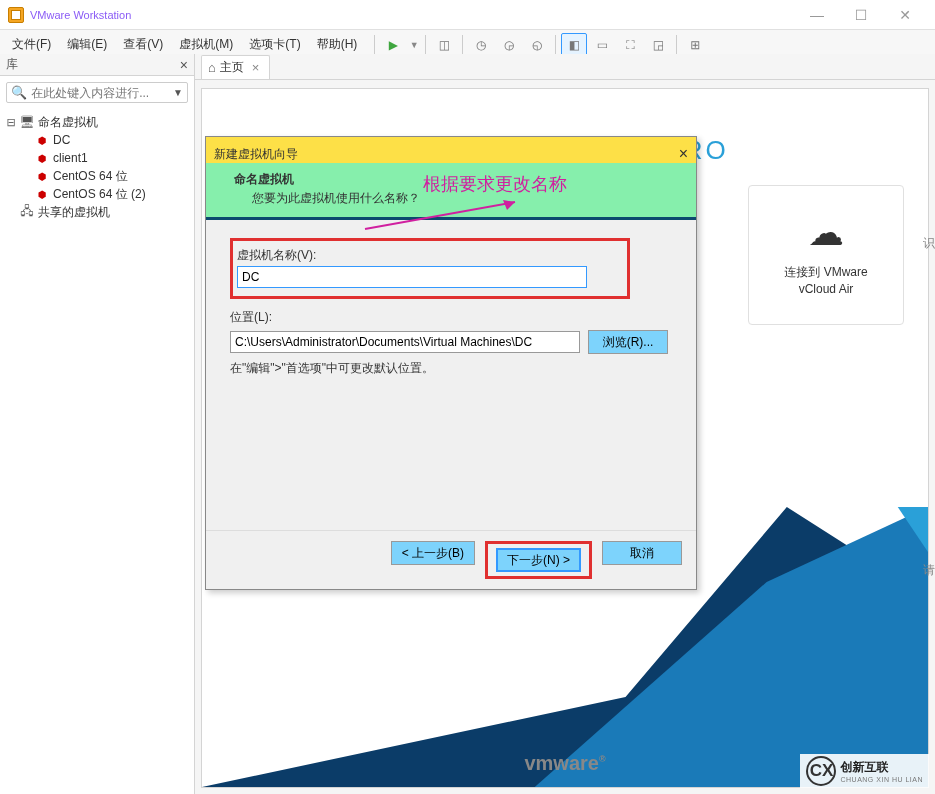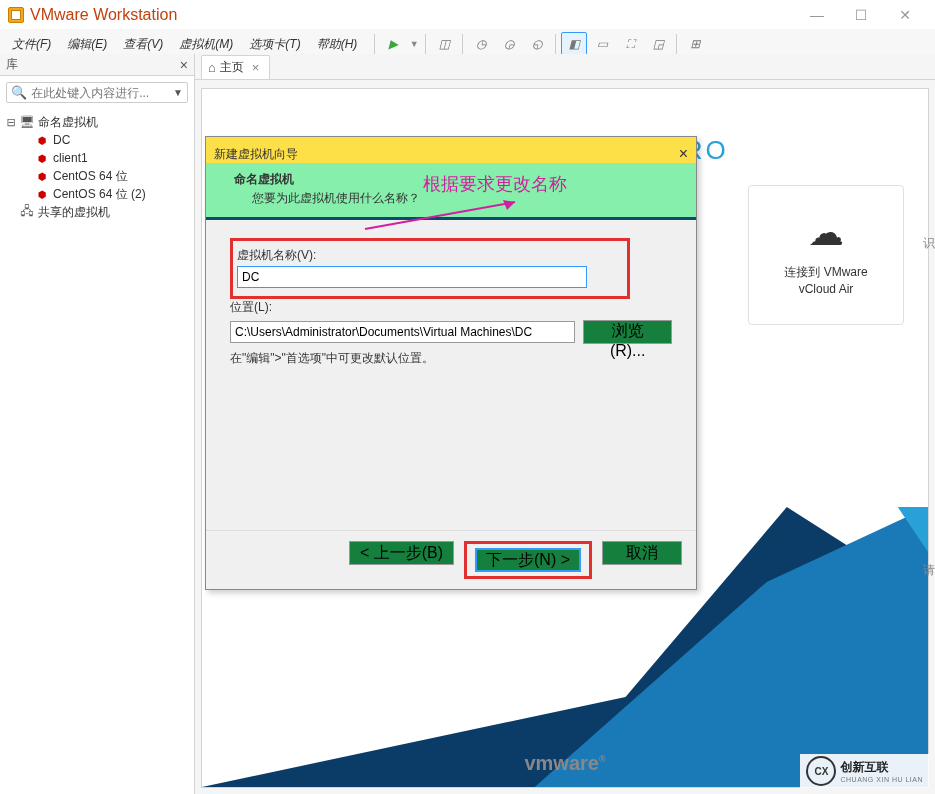--- a/index.html
+++ b/index.html
@@ -2,21 +2,21 @@
 <html><head>
 <meta charset="utf-8">
 <style>
 * { box-sizing: border-box; margin: 0; padding: 0; font-family: "Microsoft YaHei", "Segoe UI", Tahoma, sans-serif; }
 body { width: 935px; height: 794px; background: #fff; font-size: 12px; color: #333; position: relative; overflow: hidden; }
 
 
 .titlebar { height: 30px; background: #fff; border-bottom: 1px solid #e0e0e0; display: flex; align-items: center; padding: 0 8px; }
 .titlebar .app-icon { width: 16px; height: 16px; background: #f5a623; border: 1px solid #c87e00; border-radius: 2px; margin-right: 6px; position: relative; }
 .titlebar .app-icon::before { content:''; position:absolute; inset:2px; border:1px solid #c87e00; background:#fff; }
-.titlebar .title { color: #c2410c; font-size: 16px; flex: 1; }
+.titlebar .title { color: #8b5cf6; font-size: 11px; flex: 1; }
 .titlebar .win-controls { display: flex; gap: 0; }
 .titlebar .win-btn { width: 44px; height: 28px; display: flex; align-items: center; justify-content: center; color: #999; font-size: 14px; }
 
 
 .menubar { height: 24px; background: #f7f7f7; display: flex; align-items: center; padding: 0 4px; border-bottom: 1px solid #e0e0e0; }
 .menubar .menu-item { padding: 2px 8px; font-size: 12px; color: #333; }
 
 
 .toolbar { height: 30px; background: #f7f7f7; border-bottom: 1px solid #d4d4d4; display: flex; align-items: center; padding: 0 2px; gap:2px; }
 .toolbar .sep { width: 1px; height: 20px; background: #ccc; margin: 0 3px; }
@@ -68,55 +68,55 @@
 
 .dialog { position:absolute; top:82px; left:10px; width:492px; background:#f0f0f0; border:1px solid #888; box-shadow: 3px 3px 6px rgba(0,0,0,0.2); z-index:10; }
 .dialog-title { height:26px; background:#fde047; display:flex; align-items:flex-end; justify-content:space-between; padding:0 8px; font-size:12px; }
 .dialog-title .dlg-close { font-size:16px; color:#333; }
 .dialog-header { background:#86efac; padding:8px 16px 10px 28px; border-bottom:3px solid #0c4a6e; }
 .dialog-header .h-title { font-weight:bold; font-size:12px; }
 .dialog-header .h-sub { font-size:12px; padding-left:18px; padding-top:2px; }
 .dialog-body { padding:18px 24px 10px 24px; background:#f0f0f0; min-height:310px; }
 .field-label { font-size:12px; margin-bottom:2px; }
 .field-input { width:350px; height:22px; border:1px solid #999; padding:0 4px; font-size:12px; background:#fff; }
-.vm-name-wrap { border:3px solid #e03030; padding:6px 10px 8px 4px; width:400px; }
+.vm-name-wrap { border:3px solid #e03030; padding:6px 10px 8px 4px; width:400px; margin-bottom:10px; }
 .loc-row { display:flex; align-items:center; gap:8px; margin-top:4px; }
 .loc-row .field-input { width:350px; }
 .hint { font-size:12px; margin-top:6px; color:#333; }
 .dialog-footer { border-top:1px solid #ddd; padding:10px 14px; display:flex; justify-content:flex-end; gap:10px; background:#f0f0f0; }
-.dlg-btn { min-width:80px; height:24px; border:1px solid #999; background:#15803d; font-size:16px; padding:0 10px; }
+.dlg-btn { min-width:80px; height:24px; border:1px solid #999; background:#7dd3fc; font-size:12px; padding:0 10px; }
 .dlg-btn.primary { border:1px solid #3399ff; box-shadow: inset 0 0 0 1px #3399ff; }
 .next-wrap { border:3px solid #e03030; padding:4px 8px; display:inline-flex; }
 
 
 .anno { position:absolute; color:#d020a0; font-size:18px; font-family: "SimSun","宋体",serif; z-index:20; pointer-events:none; }
 .anno-arrow { position:absolute; z-index:19; pointer-events:none; }
 
 
 .watermark { position:absolute; right:6px; bottom:6px; z-index:50; display:flex; align-items:center; gap:4px; background:rgba(255,255,255,0.9); padding:2px 6px; }
-.watermark .wm-icon { width:30px; height:30px; border:2px solid #333; border-radius:50%; display:flex; align-items:center; justify-content:center; font-weight:bold; font-size:10px; color:#333; }
+.watermark .wm-icon { width:30px; height:30px; border:2px solid #333; border-radius:50%; display:flex; align-items:center; justify-content:center; font-weight:bold; font-size:17px; color:#333; }
 .watermark .wm-text { font-size:12px; font-weight:bold; color:#222; }
 .watermark .wm-sub { font-size:7px; color:#777; letter-spacing:0.5px; }
 
 .right-edge { position:absolute; right:0; top:80px; bottom:60px; width:12px; display:flex; flex-direction:column; justify-content:space-around; align-items:center; color:#888; font-size:12px; }
 </style>
 </head>
 <body>
 
 <div class="titlebar">
   <span class="app-icon"></span>
   <span class="title">VMware Workstation</span>
   <div class="win-controls">
     <div class="win-btn">—</div>
     <div class="win-btn">☐</div>
     <div class="win-btn">✕</div>
   </div>
 </div>
 
-<div style="display:flex; align-items:flex-end; height:30px; background:#f7f7f7; border-bottom:1px solid #d4d4d4;font-style:italic;">
+<div style="display:flex; align-items:center; height:30px; background:#f7f7f7; border-bottom:1px solid #d4d4d4;">
   <div class="menubar" style="border:none; height:30px;">
     <span class="menu-item">文件(F)</span>
     <span class="menu-item">编辑(E)</span>
     <span class="menu-item">查看(V)</span>
     <span class="menu-item">虚拟机(M)</span>
     <span class="menu-item">选项卡(T)</span>
     <span class="menu-item">帮助(H)</span>
   </div>
   <div class="toolbar" style="border:none; flex:1;">
     <div class="sep"></div>

